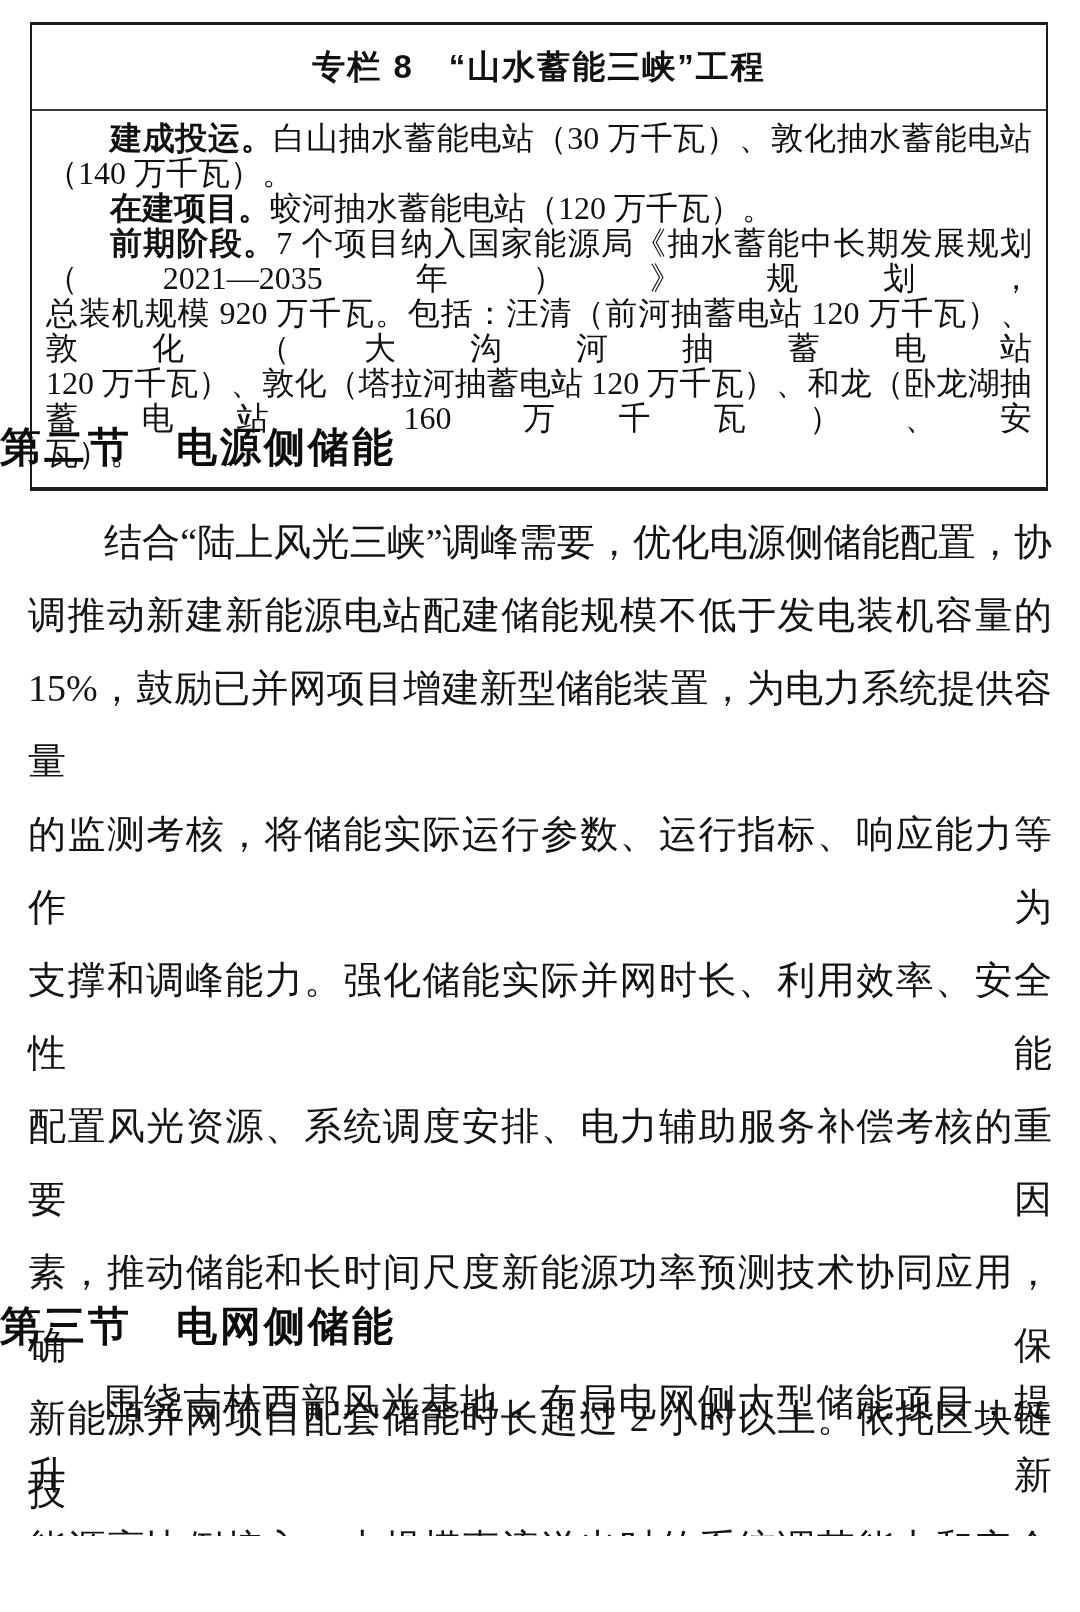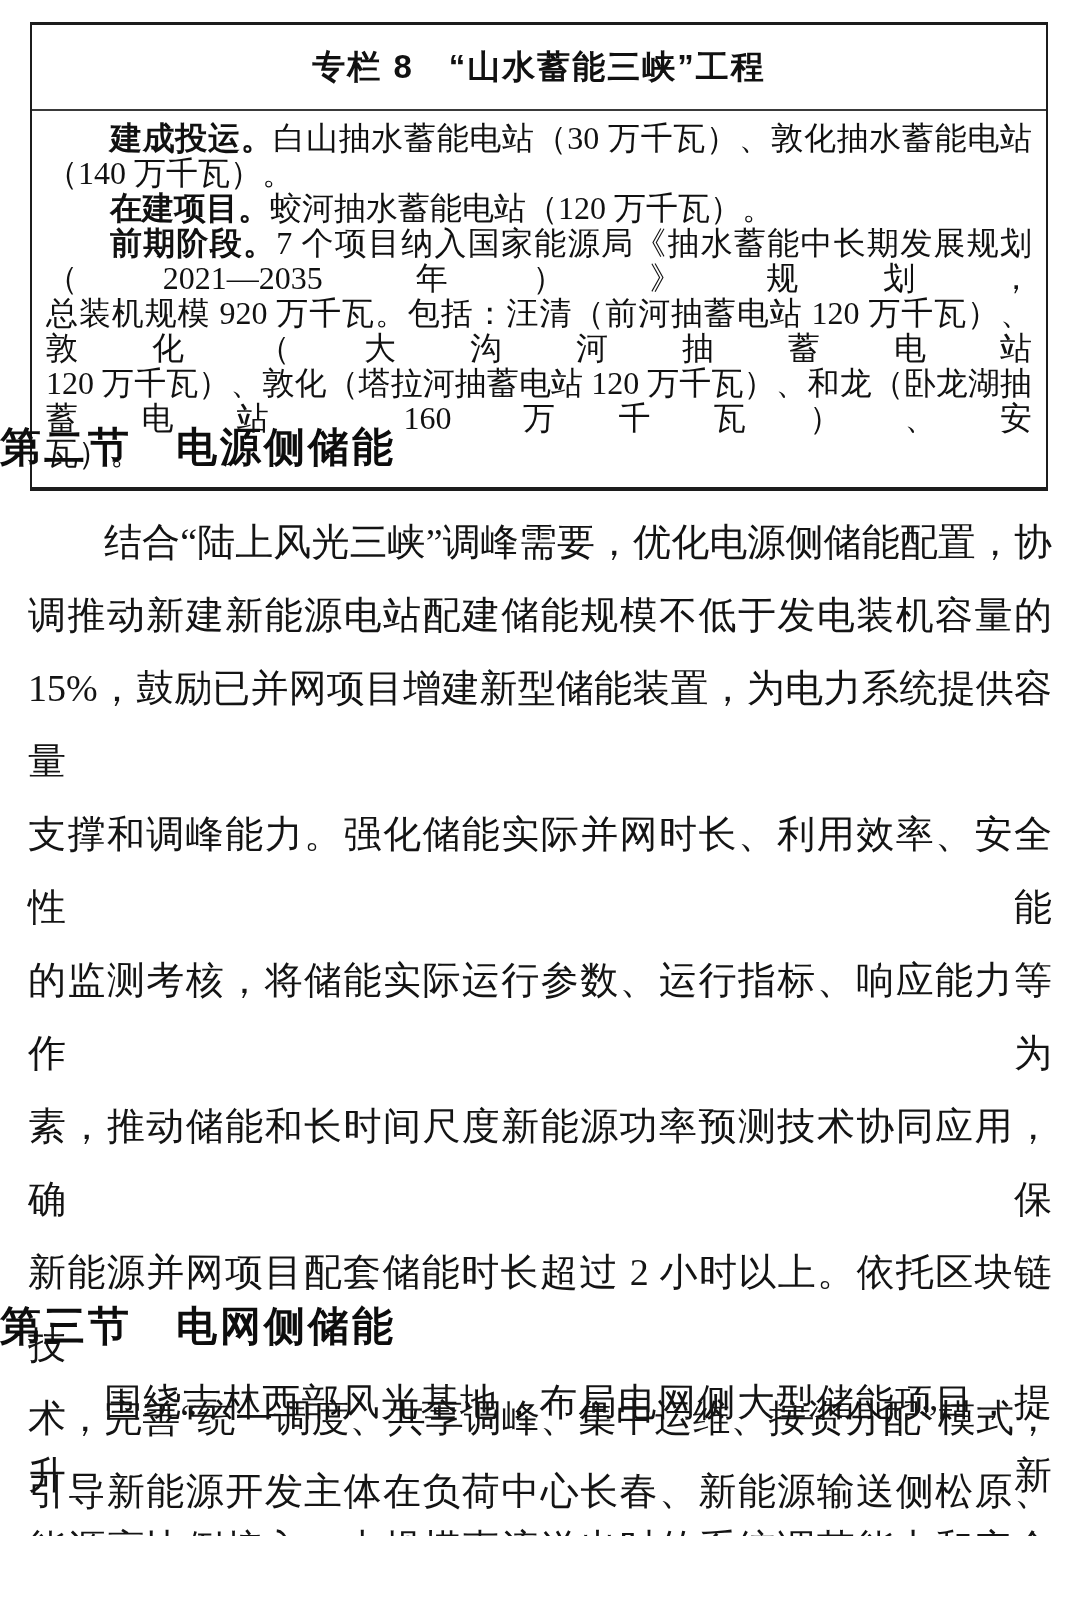--- a/index.html
+++ b/index.html
@@ -121,22 +121,23 @@
         <div class="line last">瓦）。</div>
       </div>
   </div>
 
   <div class="sec-heading" id="sec2-heading">第二节　电源侧储能</div>
 
   <div class="para" id="sec2-para">
       <div class="line indent">结合“陆上风光三峡”调峰需要，优化电源侧储能配置，协</div>
       <div class="line">调推动新建新能源电站配建储能规模不低于发电装机容量的</div>
       <div class="line">15%，鼓励已并网项目增建新型储能装置，为电力系统提供容量</div>
+      <div class="line">的监测考核，将储能实际运行参数、运行指标、响应能力等作为</div>
       <div class="line">支撑和调峰能力。强化储能实际并网时长、利用效率、安全性能</div>
-      <div class="line">的监测考核，将储能实际运行参数、运行指标、响应能力等作为</div>
+      <div class="line">配置风光资源、系统调度安排、电力辅助服务补偿考核的重要因</div>
       <div class="line">素，推动储能和长时间尺度新能源功率预测技术协同应用，确保</div>
       <div class="line">新能源并网项目配套储能时长超过 2 小时以上。依托区块链技</div>
       <div class="line">术，完善“统一调度、共享调峰、集中运维、按资分配”模式，</div>
       <div class="line">引导新能源开发主体在负荷中心长春、新能源输送侧松原、新能</div>
     </div>
 
   <div class="sec-heading" id="sec3-heading">第三节　电网侧储能</div>
 
   <div class="para" id="sec3-para">
       <div class="line indent">围绕吉林西部风光基地，布局电网侧大型储能项目，提升新</div>

